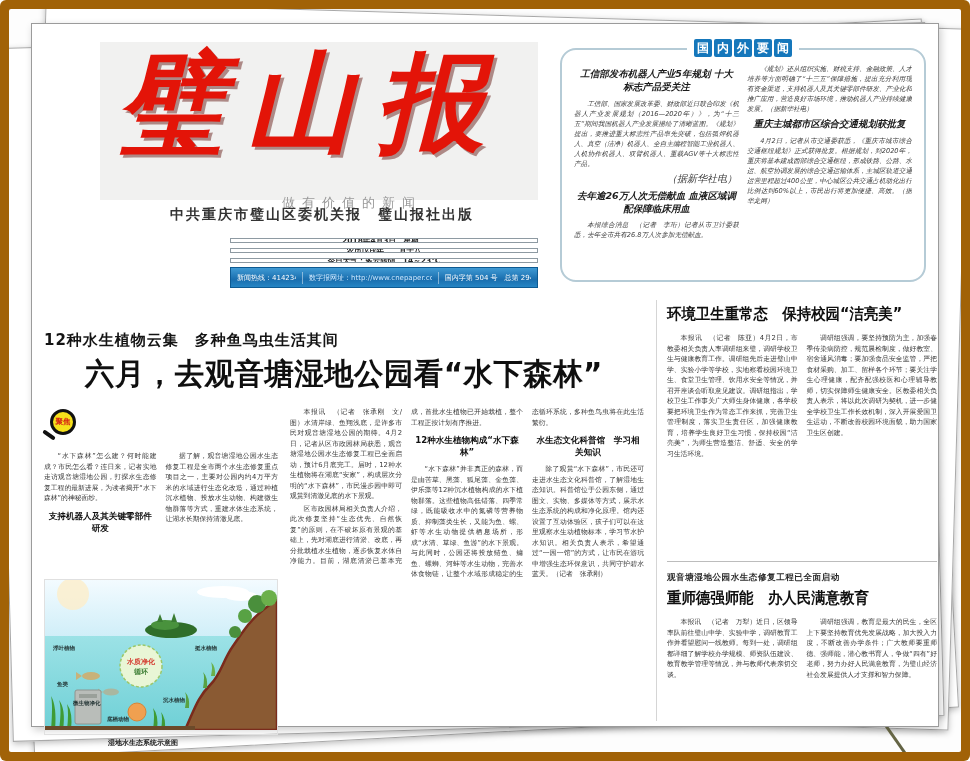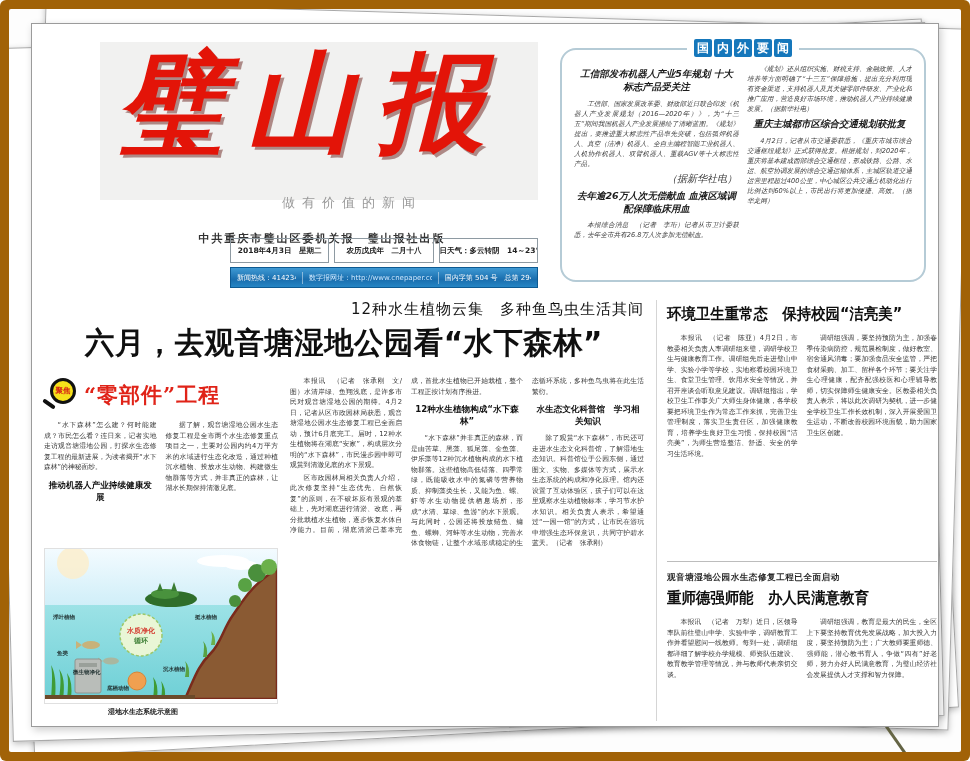--- a/index.html
+++ b/index.html
@@ -13,25 +13,25 @@
   .fold-line{position:absolute;right:14px;bottom:16px;width:110px;height:3px;background:linear-gradient(90deg,#7d7d55,#55553a);transform:rotate(55deg);}
   .page{position:absolute;left:22px;top:14px;width:906px;height:702px;background:#fff;border:1px solid #9b9b9b;box-shadow:2px 3px 8px rgba(0,0,0,.2);}
 
   
   .masthead-bg{position:absolute;left:68px;top:18px;width:438px;height:158px;background:#f1f1f0;}
   .masthead-title{position:absolute;left:44px;top:8px;width:470px;text-align:center;
     font-family:"DejaVu Serif","Liberation Serif",serif;font-weight:bold;font-style:italic;
     font-size:108px;line-height:1.3;color:#e31408;letter-spacing:22px;white-space:nowrap;
     text-shadow:3px 3px 0 rgba(90,10,5,.45);}
   .slogan{position:absolute;left:250px;top:170px;font-size:13px;color:#9a9a9a;letter-spacing:7px;}
-  .publisher{position:absolute;left:100px;top:207px;width:380px;text-align:center;font-size:11px;color:#333;letter-spacing:2px;font-weight:bold;}
+  .publisher{position:absolute;left:100px;top:182px;width:380px;text-align:center;font-size:14px;color:#333;letter-spacing:2px;font-weight:bold;}
   .cbs{position:absolute;left:4px;top:196px;font-family:"DejaVu Serif","Liberation Serif",serif;
     font-style:italic;font-weight:bold;font-size:42px;color:#cf4338;letter-spacing:-3px;line-height:1;
     text-shadow:1px 1px 0 #fff,2px 2px 0 #cf4338;}
-  .bar1{position:absolute;left:198px;top:214px;width:308px;height:25px;display:flex;gap:5px;}
+  .bar1{position:absolute;left:198px;top:214px;width:308px;height:25px;display:flex;gap:5px;flex-direction:column;}
   .bar1 .cell{flex:1;border:1.5px solid #8e9aa2;display:flex;align-items:center;justify-content:center;
     font-size:7.5px;color:#222;white-space:nowrap;overflow:hidden;font-weight:bold;}
   .bar2{position:absolute;left:198px;top:243px;width:308px;height:21px;
     background:linear-gradient(180deg,#3f9ad4 0%,#1a6eae 60%,#2585c4 100%);
     border:1px solid #0d5档;border:1px solid #0d5a92;display:flex;align-items:center;gap:6px;padding:0 6px;box-sizing:border-box;}
   .bar2 span{font-size:7px;color:#fff;white-space:nowrap;overflow:hidden;}
   .bar2 .lt{color:#cfe9ff;}
   .bar2 .sep{width:1px;height:12px;background:rgba(255,255,255,.45);flex:0 0 auto;}
 
   
@@ -39,21 +39,21 @@
   .news-tab{position:absolute;left:50%;top:-11px;transform:translateX(-50%);background:#fff;padding:0 7px;display:flex;gap:2px;}
   .news-tab b{width:18px;height:18px;background:#1577bb;color:#fff;font-size:12px;line-height:18px;text-align:center;border-radius:2px;font-family:"DejaVu Sans",sans-serif;}
   .news-cols{position:absolute;left:12px;top:14px;right:12px;bottom:10px;display:flex;gap:8px;font-style:italic;}
   .news-col{flex:1;overflow:hidden;}
   .news-h{font-size:9.5px;font-weight:bold;color:#1b1b1b;text-align:center;line-height:1.35;margin:4px 2px 5px;}
   .news-p{font-size:6.6px;color:#3a3a3a;line-height:1.52;text-align:justify;text-indent:2em;margin:0 0 3px;}
   .news-by{font-size:10px;color:#3a3a3a;text-align:right;margin:0 2px 4px;}
 
   
   .main-zone{position:absolute;left:12px;top:276px;width:600px;}
-  .kicker{text-align:right;font-size:15px;font-weight:normal;color:#141414;letter-spacing:1px;}
+  .kicker{text-align:left;font-size:15px;font-weight:bold;color:#141414;letter-spacing:1px;margin-top:31px;}
   .headline{text-align:center;font-size:30px;font-weight:bold;color:#0f0f0f;letter-spacing:.5px;margin-top:4px;white-space:nowrap;transform:scaleX(.98);}
   .columns-row{display:flex;gap:12px;margin-top:12px;}
   .left-block{width:234px;flex:0 0 auto;}
   .feature-head{display:flex;align-items:center;gap:6px;margin:2px 0 8px;}
   .lens{position:relative;width:34px;height:34px;flex:0 0 auto;}
   .lens .glass{position:absolute;left:6px;top:0;width:26px;height:26px;border-radius:50%;
      background:#f6e11b;border:3px solid #111;box-sizing:border-box;display:flex;align-items:center;justify-content:center;
      font-size:7.5px;font-weight:bold;color:#d42015;}
   .lens .handle{position:absolute;left:-2px;top:24px;width:14px;height:4px;background:#111;transform:rotate(35deg);border-radius:2px;}
   .feature-title{font-size:21px;font-weight:bold;color:#e02318;font-family:"DejaVu Serif","Liberation Serif",serif;letter-spacing:1px;}
@@ -136,26 +136,25 @@
         <div class="kicker">12种水生植物云集　多种鱼鸟虫生活其间</div>
         <div class="headline">六月，去观音塘湿地公园看“水下森林”</div>
 
         <div class="columns-row">
           <div class="left-block">
             <div class="feature-head">
               <span class="lens">
                 <span class="handle"></span>
                 <span class="glass">聚焦</span>
               </span>
-              <span class="feature-title">“零部件”工程</span>
             </div>
             <div class="left-flow bodytext">
               <p>“水下森林”怎么建？何时能建成？市民怎么看？连日来，记者实地走访观音塘湿地公园，打探水生态修复工程的最新进展，为读者揭开“水下森林”的神秘面纱。</p>
-              <div class="subhead">推动机器人产业持续健康发展</div>
-              <p>据了解，观音塘湿地公园水生态修复工程是全市两个水生态修复重点项目之一，主要对公园内约4万平方米的水域进行生态化改造，通过种植沉水植物、投放水生动物、构建微生物群落等方式，并非真正的森林，让湖水长期保持清澈见底。</p>
+              <div class="subhead">支持机器人及其关键零部件研发</div>
+              <p>据了解，观音塘湿地公园水生态修复工程是全市两个水生态修复重点项目之一，主要对公园内约4万平方米的水域进行生态化改造，通过种植沉水植物、投放水生动物、构建微生物群落等方式，重建水体生态系统，让湖水长期保持清澈见底。</p>
             </div>
 
             <div class="diagram-wrap">
               <svg width="232" height="150" viewBox="0 0 232 150">
                 <defs>
                   <linearGradient id="sky" x1="0" y1="0" x2="0" y2="1">
                     <stop offset="0" stop-color="#f3fbff"></stop>
                       <stop offset="1" stop-color="#cfeef8"></stop>
                   </linearGradient>
                   <linearGradient id="water" x1="0" y1="0" x2="0" y2="1">
@@ -241,20 +240,20 @@
             <p>本报讯　（记者　陈亚）4月2日，市教委相关负责人率调研组来璧，调研学校卫生与健康教育工作。调研组先后走进璧山中学、实验小学等学校，实地察看校园环境卫生、食堂卫生管理、饮用水安全等情况，并召开座谈会听取意见建议。调研组指出，学校卫生工作事关广大师生身体健康，各学校要把环境卫生作为常态工作来抓，完善卫生管理制度，落实卫生责任区，加强健康教育，培养学生良好卫生习惯，保持校园“洁亮美”，为师生营造整洁、舒适、安全的学习生活环境。</p>
             <p>调研组强调，要坚持预防为主，加强春季传染病防控，规范晨检制度，做好教室、宿舍通风消毒；要加强食品安全监管，严把食材采购、加工、留样各个环节；要关注学生心理健康，配齐配强校医和心理辅导教师，切实保障师生健康安全。区教委相关负责人表示，将以此次调研为契机，进一步健全学校卫生工作长效机制，深入开展爱国卫生运动，不断改善校园环境面貌，助力国家卫生区创建。</p>
           </div>
         </div>
         <hr class="sb-divider">
         <div>
           <div class="sb-kicker">观音塘湿地公园水生态修复工程已全面启动</div>
           <div class="sb-headline">重师德强师能　办人民满意教育</div>
           <div class="sb-body b bodytext">
             <p>本报讯　（记者　万犁）近日，区领导率队前往璧山中学、实验中学，调研教育工作并看望慰问一线教师。每到一处，调研组都详细了解学校办学规模、师资队伍建设、教育教学管理等情况，并与教师代表亲切交谈。</p>
-            <p>调研组强调，教育是最大的民生，全区上下要坚持教育优先发展战略，加大投入力度，要坚持预防为主；广大教师要重师德、强师能，潜心教书育人，争做“四有”好老师，努力办好人民满意教育，为璧山经济社会发展提供人才支撑和智力保障。</p>
+            <p>调研组强调，教育是最大的民生，全区上下要坚持教育优先发展战略，加大投入力度，不断改善办学条件；广大教师要重师德、强师能，潜心教书育人，争做“四有”好老师，努力办好人民满意教育，为璧山经济社会发展提供人才支撑和智力保障。</p>
           </div>
         </div>
       </div>
 
     </div>
   </div>
 </div>
 
 </body></html>

